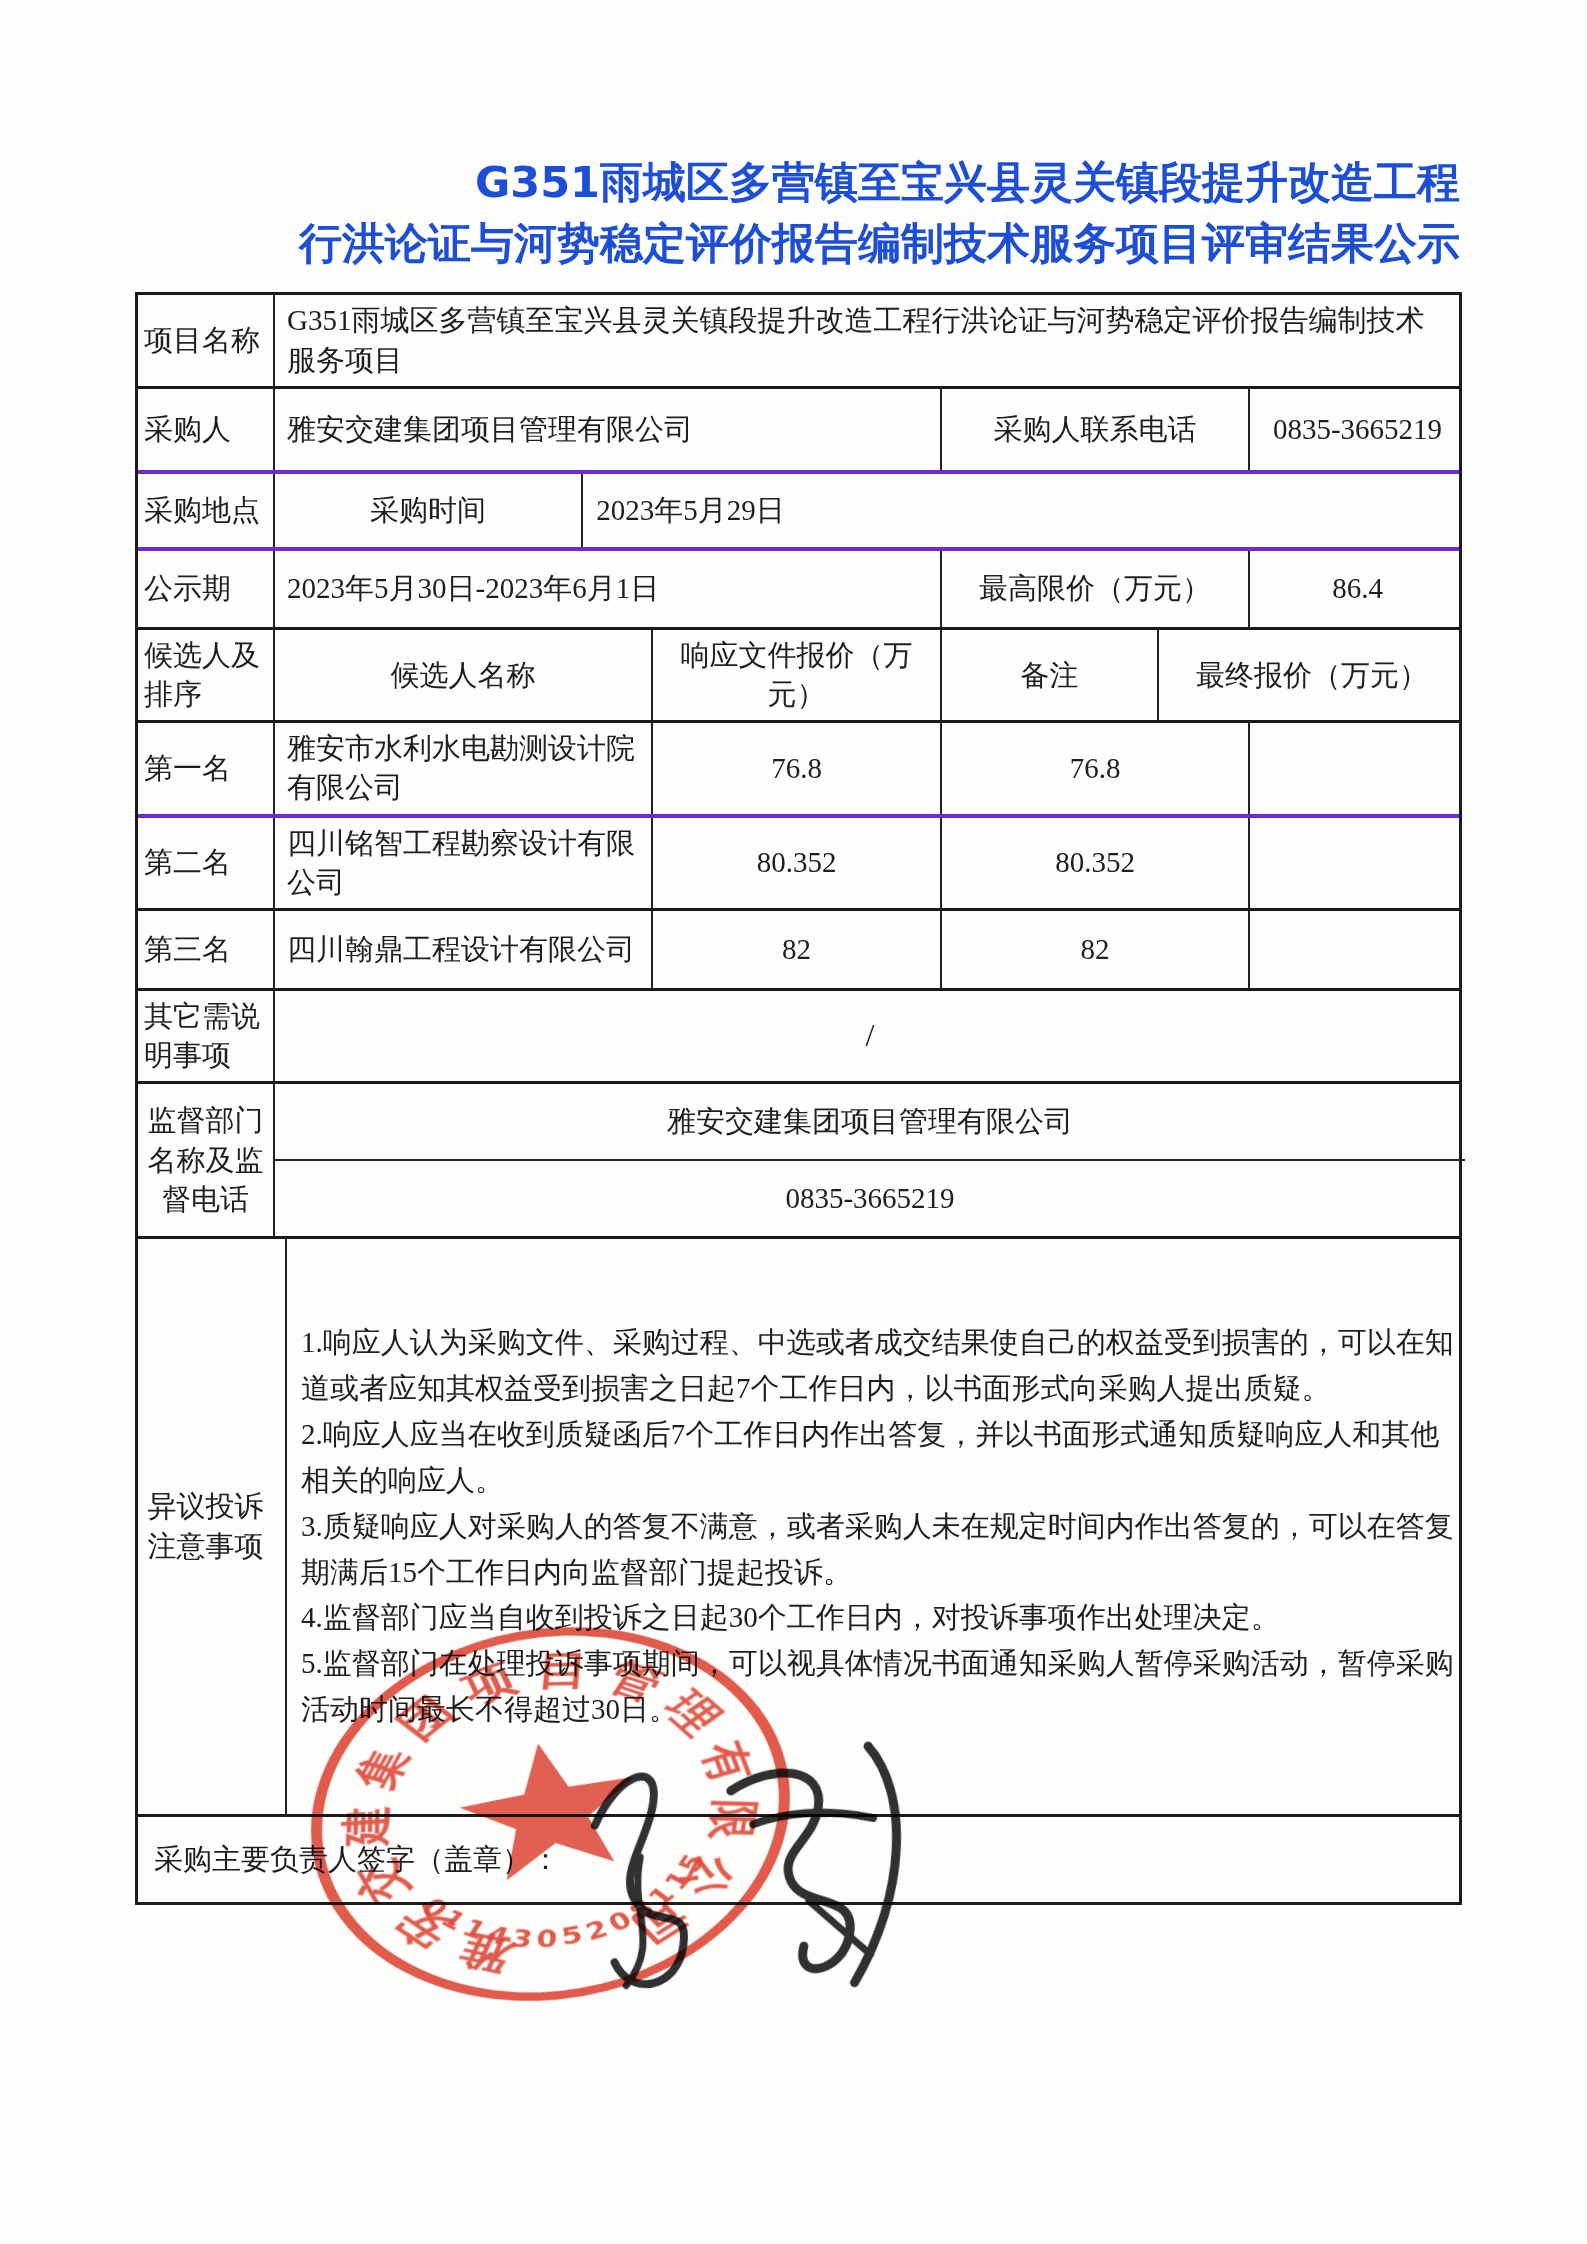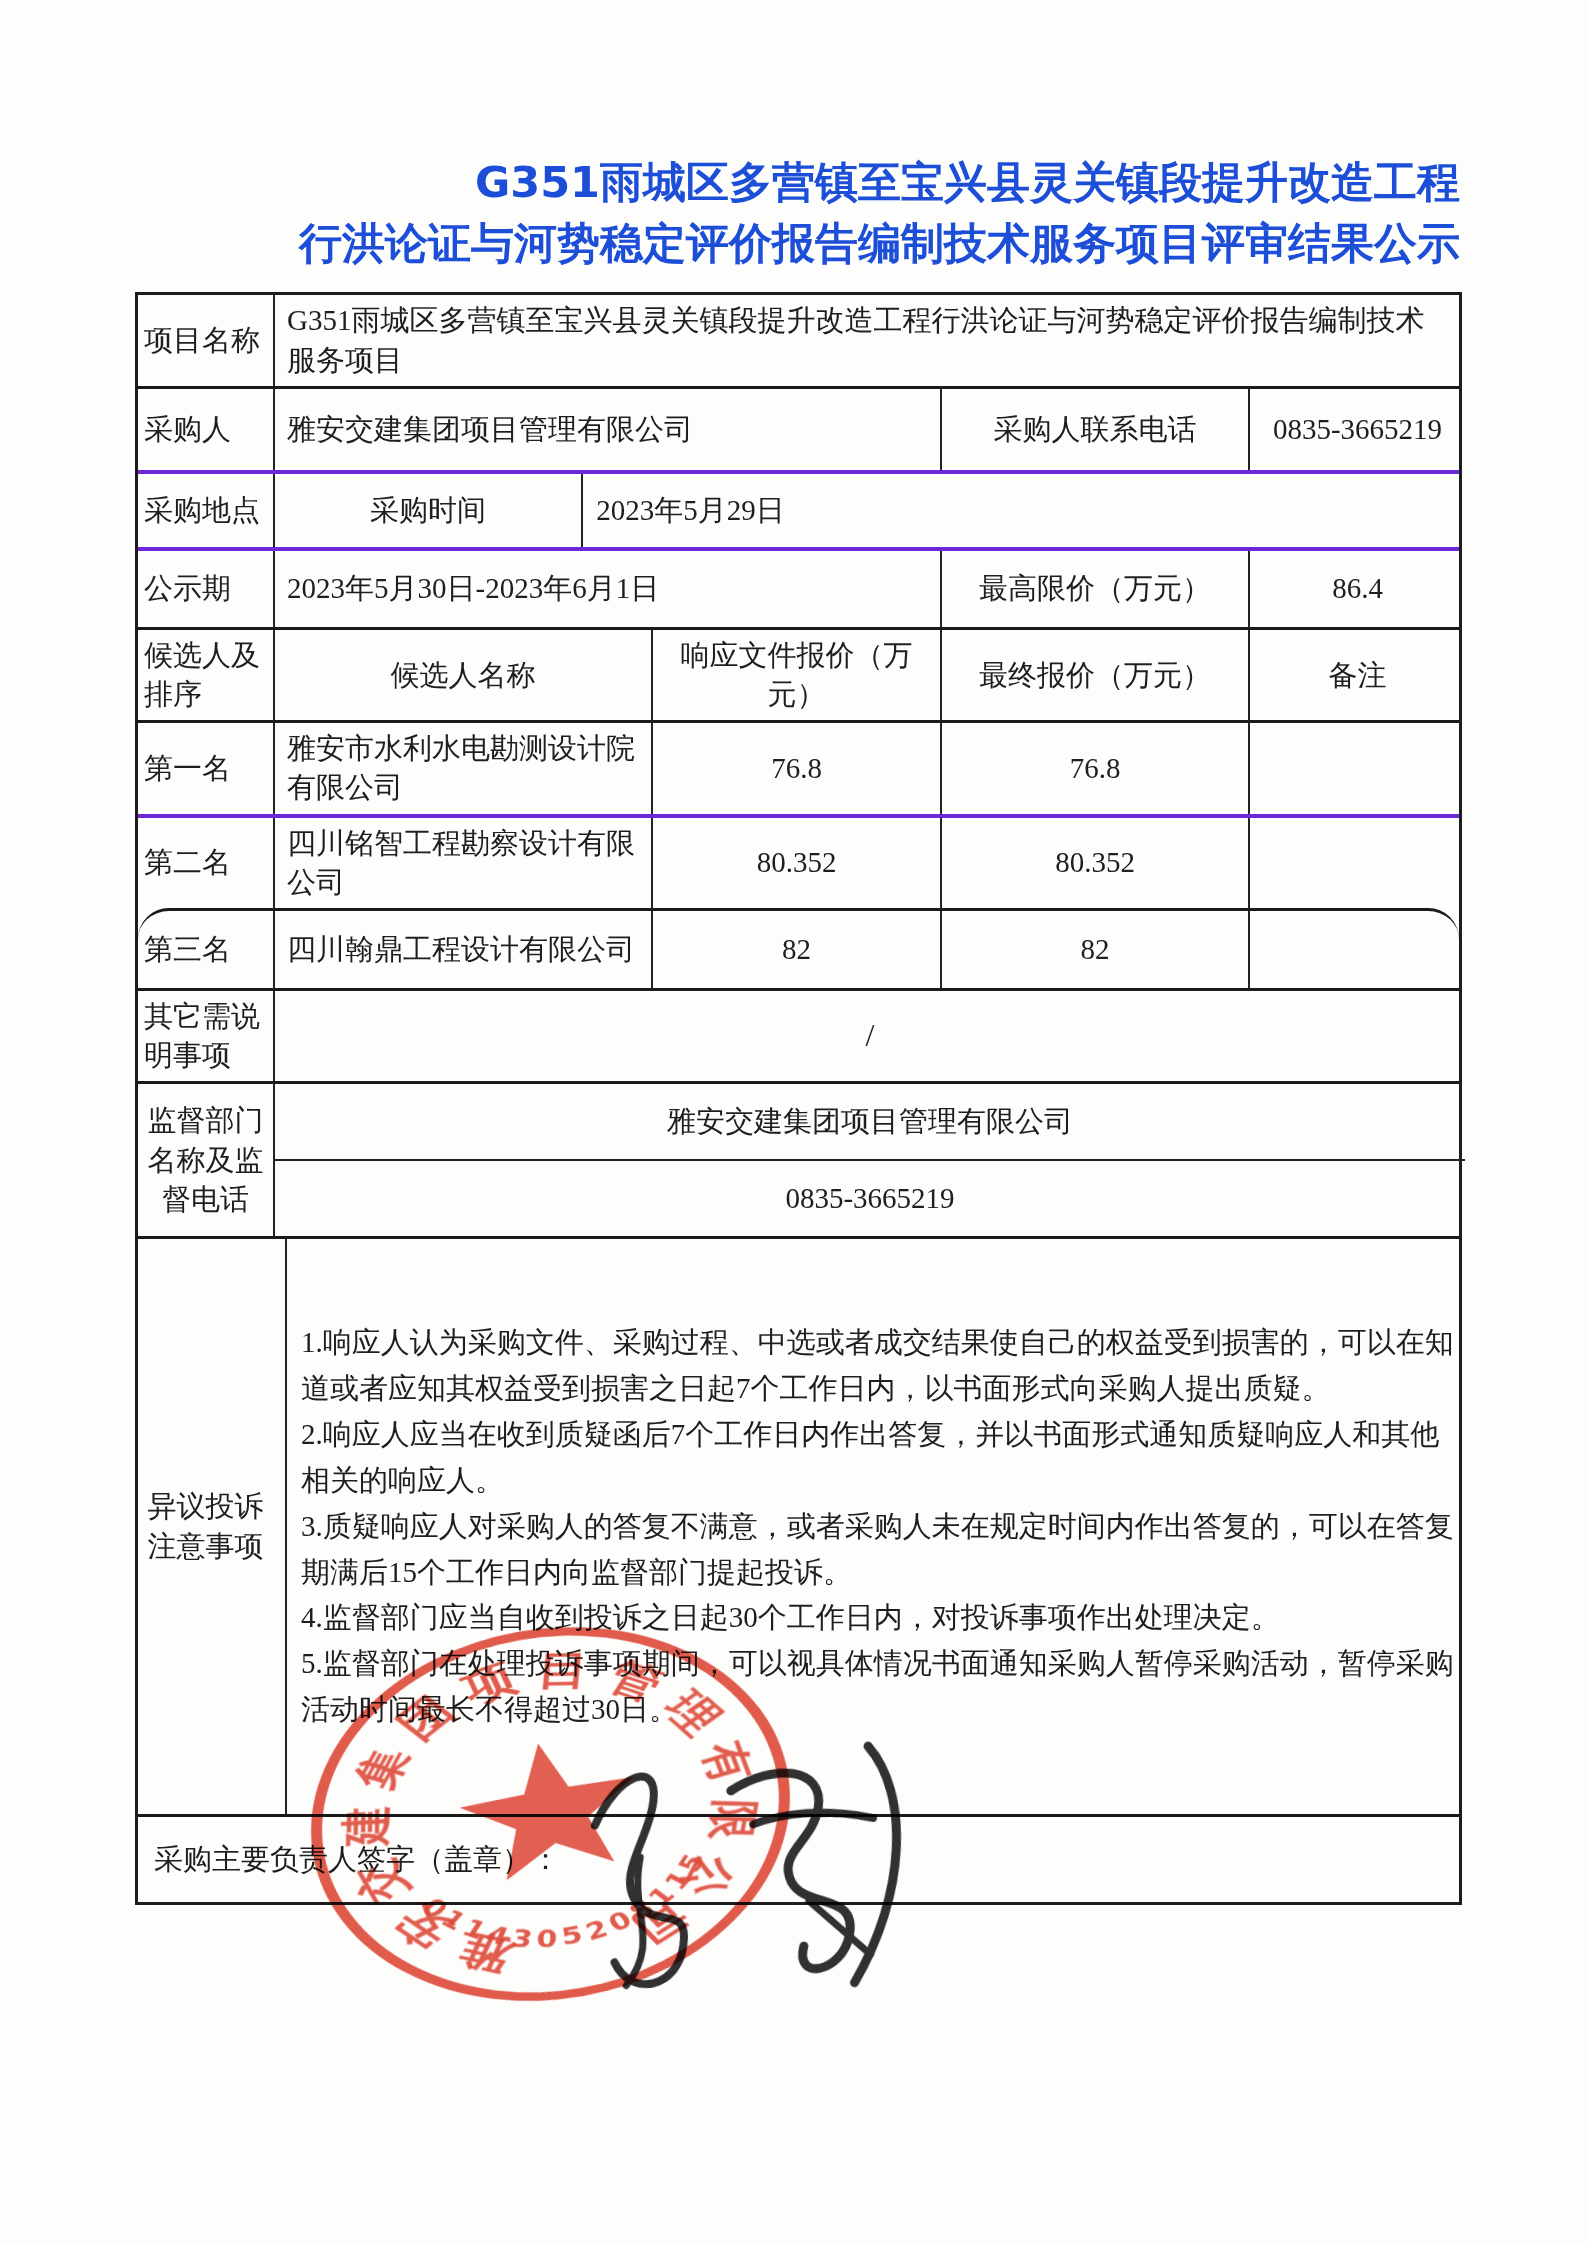--- a/index.html
+++ b/index.html
@@ -36,21 +36,21 @@
   .center{justify-content:center;text-align:center;}
   .hdr{justify-content:center;text-align:center;padding:6px 20px;}
   
   .span-wrap{display:flex;width:100%;box-sizing:border-box;}
   .span-right{flex:0 0 1192px;display:flex;flex-direction:column;min-width:0;}
   .sub-row{flex:1;display:flex;align-items:center;justify-content:center;
     box-sizing:border-box;border-left:2px solid #222;border-top:2px solid #222;}
   .sub-row.first{border-top:none;}
   .h-r1{min-height:91px;}  .h-r2{min-height:84px;}  .h-r3{min-height:77px;}
   .h-r4{min-height:80px;}  .h-r5{min-height:72px;}  .h-r6{min-height:80px;}
-  .h-r7{min-height:77px;}  .h-r8{min-height:80px;border-radius:31px;}  .h-r9{min-height:77px;}
+  .h-r7{min-height:77px;}  .h-r8{min-height:80px;}  .h-r9{min-height:77px;}
   .h-r10{min-height:155px;}
   .h-r11{min-height:578px;}
   .h-r12{min-height:88px;}
   .notice-cell{flex-direction:column;justify-content:center;align-items:flex-start;padding:10px 14px;margin-left:12px;}
   .notice-line{width:100%;line-height:1.58;}
   .slash{font-size:32px;}
   .stamp{
     position:absolute;left:298px;top:1620px;width:505px;height:388px;
     transform:rotate(-10deg);mix-blend-mode:multiply;opacity:.92;
   }
@@ -94,22 +94,22 @@
       <div class="cell c1">公示期</div>
       <div class="cell c23">2023年5月30日-2023年6月1日</div>
       <div class="cell c4 center">最高限价（万元）</div>
       <div class="cell c5 center num">86.4</div>
     </div>
 
     <div class="row thick h-r5">
       <div class="cell c1">候选人及排序</div>
       <div class="cell c2 hdr">候选人名称</div>
       <div class="cell c3 hdr">响应文件报价（万元）</div>
+      <div class="cell c5 hdr">备注</div>
       <div class="cell c4 hdr">最终报价（万元）</div>
-      <div class="cell c5 hdr">备注</div>
     </div>
 
     <div class="row thick h-r6">
       <div class="cell c1">第一名</div>
       <div class="cell c2">雅安市水利水电勘测设计院有限公司</div>
       <div class="cell c3 center num">76.8</div>
       <div class="cell c4 center num">76.8</div>
       <div class="cell c5 center"></div>
     </div>
 

